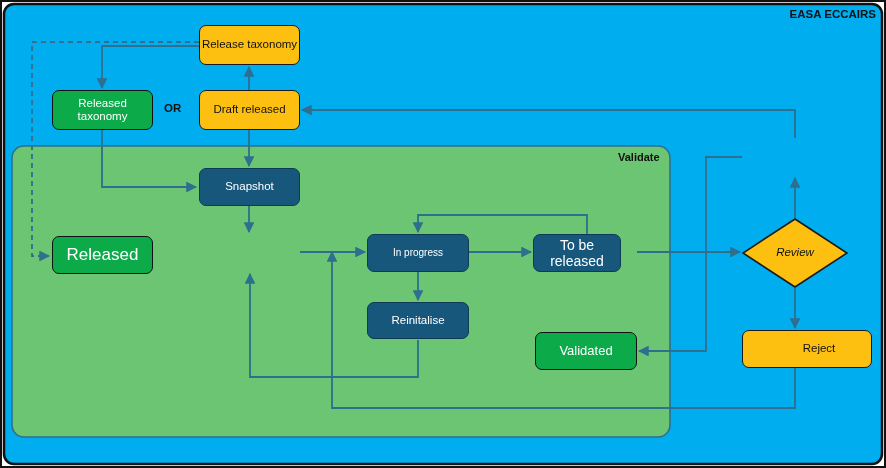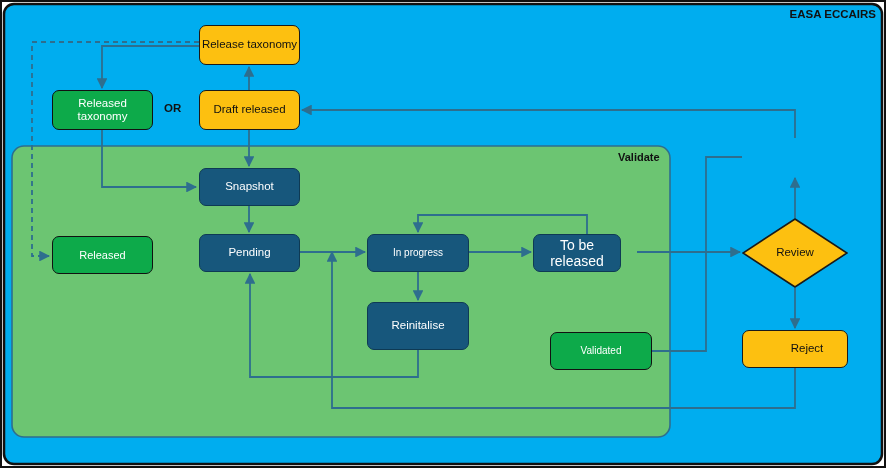--- a/index.html
+++ b/index.html
@@ -1,20 +1,20 @@
 <!DOCTYPE html>
 <html><head>
 <meta charset="utf-8">
 <style>
   html,body{margin:0;padding:0;background:#ffffff;}
   body{font-family:"Liberation Sans","DejaVu Sans",sans-serif;}
   #canvas{position:relative;width:886px;height:468px;overflow:hidden;background:#fde047;}
   #canvas svg{position:absolute;left:0;top:0;}
   .lbl{position:absolute;display:flex;align-items:center;justify-content:center;
-       text-align:left;line-height:1.15;pointer-events:none;}
+       text-align:left;line-height:1.15;pointer-events:none;font-style:italic;}
   .node{position:absolute;display:flex;align-items:center;justify-content:center;
         text-align:center;line-height:1.15;box-sizing:border-box;}
   .node.rounded{border-radius:7px;}
   .node.orange{background:#FDC010;border:1.6px solid #1a1a1a;color:#111111;}
   .node.green{background:#0DAA4A;border:1.6px solid #111111;color:#ffffff;}
   .node.blue{background:#17577C;border:1.6px solid #0e3a54;color:#ffffff;}
   .grouptext{position:absolute;color:#111111;font-weight:700;}
 </style>
 </head>
 <body>
@@ -88,49 +88,46 @@
   </div>
 
   <div class="node rounded orange" style="left:199px;top:90px;width:101px;height:40px;font-size:11.5px;">
     <span>Draft released</span>
   </div>
 
   <div class="node rounded blue" style="left:199px;top:168px;width:101px;height:38px;font-size:11.5px;">
     <span>Snapshot</span>
   </div>
 
-  <div class="node rounded green" style="left:52px;top:236px;width:101px;height:38px;font-size:11px;">
+  <div class="node rounded green" style="left:52px;top:236px;width:101px;height:38px;font-size:17px;">
     <span>Released</span>
   </div>
 
-  <div class="node rounded blue" style="left:199px;top:234px;width:101px;height:38px;font-size:11.5px;">
-    <span>Pending</span>
-  </div>
 
   <div class="node rounded blue" style="left:367px;top:234px;width:102px;height:38px;font-size:10px;">
     <span>In progress</span>
   </div>
 
   <div class="node rounded blue" style="left:533px;top:234px;width:88px;height:38px;font-size:14px;">
     <span>To be released</span>
   </div>
 
-  <div class="node rounded blue" style="left:367px;top:302px;width:102px;height:48px;font-size:11.5px;">
+  <div class="node rounded blue" style="left:367px;top:302px;width:102px;height:37px;font-size:11.5px;">
     <span>Reinitalise</span>
   </div>
 
-  <div class="node rounded green" style="left:535px;top:332px;width:102px;height:38px;font-size:10px;margin-left:15px;">
+  <div class="node rounded green" style="left:535px;top:332px;width:102px;height:38px;font-size:13px;">
     <span>Validated</span>
   </div>
 
 
   <div style="position:absolute;left:742px;top:218px;width:106px;height:70px;">
     <svg width="106" height="70" style="position:absolute;left:0;top:0;">
       <polygon points="53,1 105,35 53,69 1,35" fill="#FDC010" stroke="#1a1a1a" stroke-width="1.6"></polygon>
     </svg>
     <div class="lbl" style="left:0;top:0;width:106px;height:70px;font-size:11.5px;color:#111111;">Review</div>
   </div>
 
-  <div class="node rounded orange" style="left:742px;top:330px;width:106px;height:38px;font-size:11.5px;padding-left:24px;">
+  <div class="node rounded orange" style="left:742px;top:330px;width:130px;height:38px;font-size:11.5px;padding-left:24px;">
     <span>Reject</span>
   </div>
 
 </div>
 
 </body></html>

